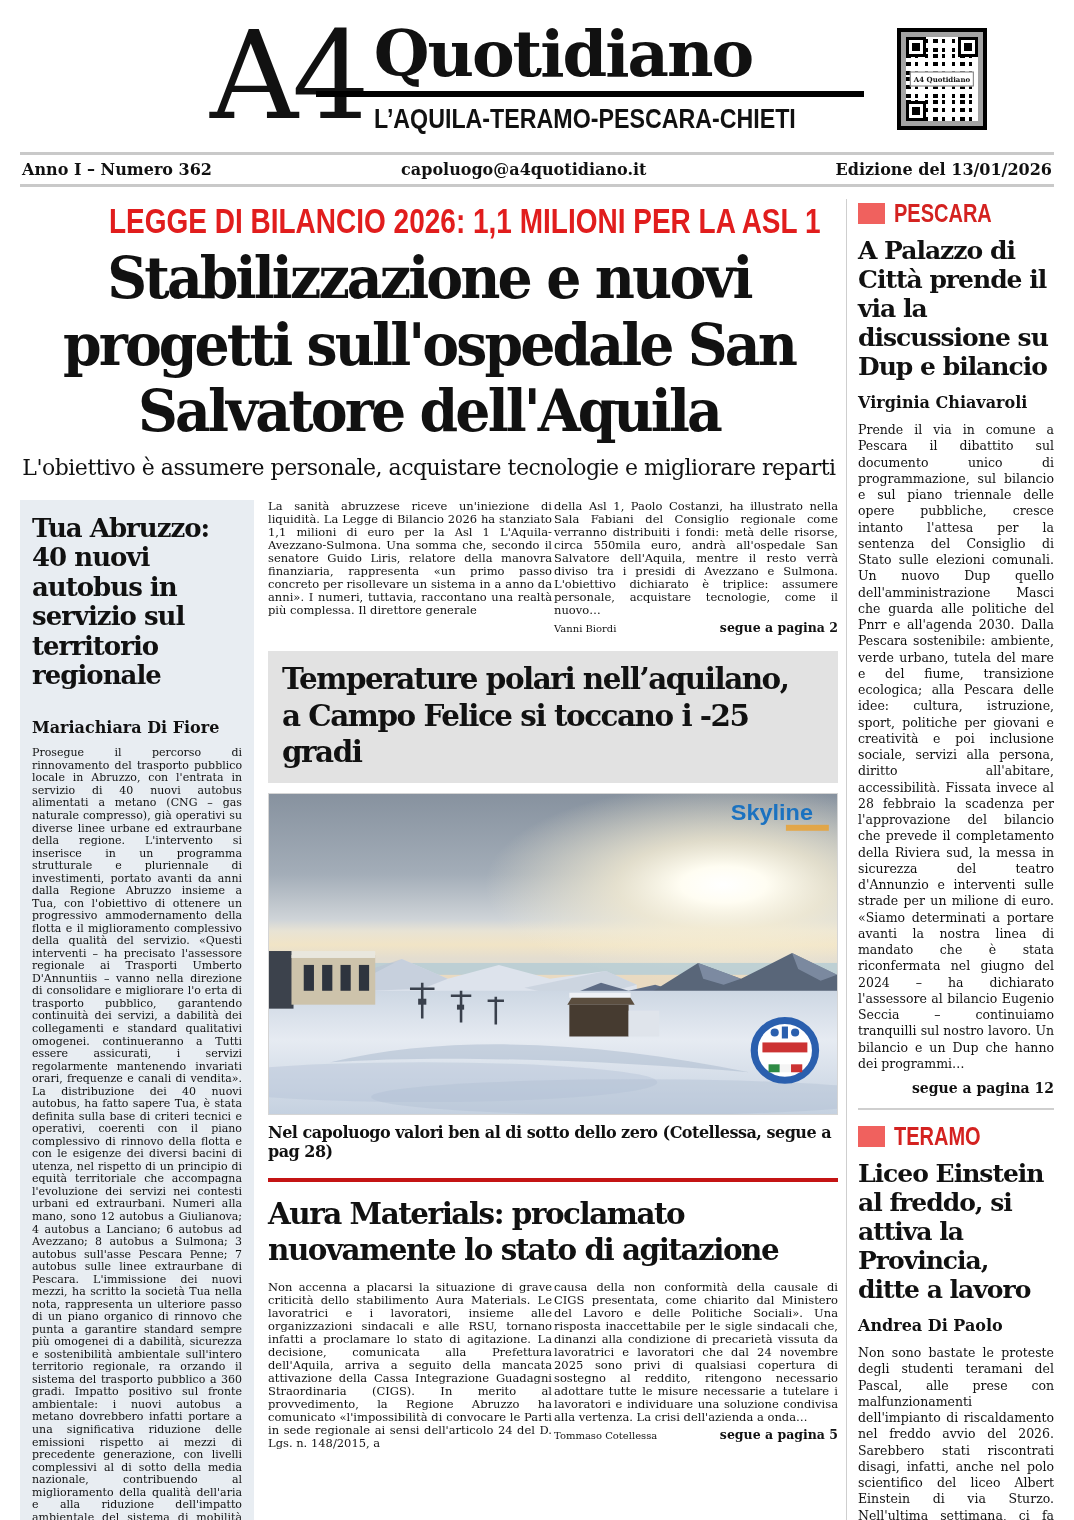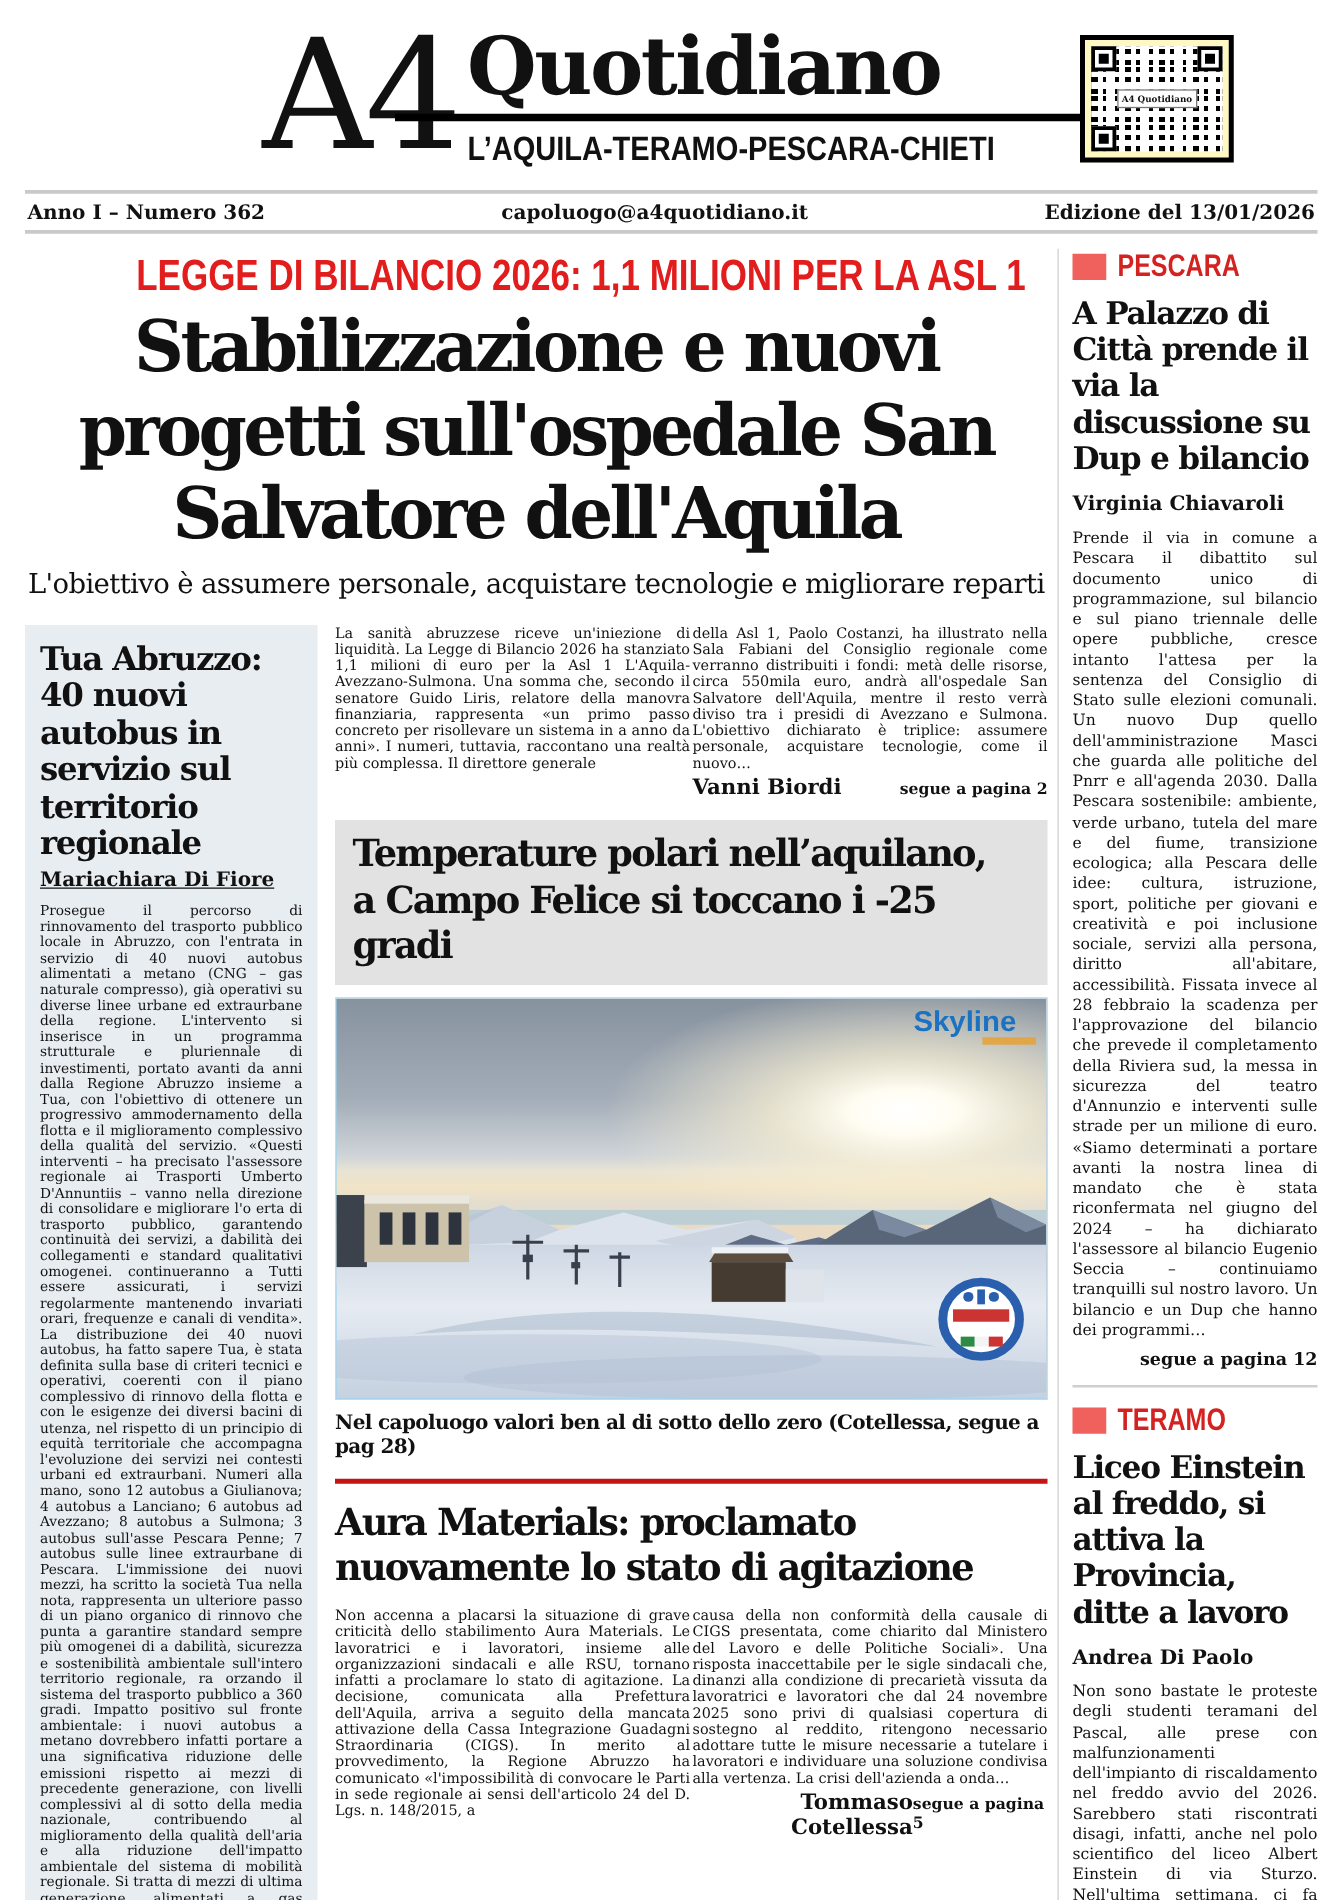--- a/index.html
+++ b/index.html
@@ -9,21 +9,21 @@
 
   
   .masthead { position:relative; height:152px; }
   .logo-wrap { display:flex; justify-content:center; align-items:flex-start; padding-top:20px; }
   .logo-a4 { font-family:"DejaVu Serif",serif; font-size:122px; line-height:0.93; font-weight:400; letter-spacing:-6px; }
   .logo-right { margin-left:10px; padding-top:4px; }
   .logo-name { font-family:"DejaVu Serif",serif; font-weight:bold; font-size:64px; line-height:0.95; letter-spacing:-2px; }
   .logo-rule { height:6px; background:#000; margin:6px 0 7px -58px; }
   .logo-sub { font-family:"Liberation Sans",sans-serif; font-weight:bold; font-size:27px; letter-spacing:0px; transform:scaleX(0.86); transform-origin:left center; white-space:nowrap; }
   
-  .qr { position:absolute; top:28px; right:67px; width:123px; height:102px; border:4px solid #000; background:#fef9c3; padding:5px; }
+  .qr { position:absolute; top:28px; right:67px; width:90px; height:102px; border:4px solid #000; background:#a3a3a3; padding:5px; }
   .qr-inner { position:relative; width:100%; height:100%;
      background-image:
        repeating-linear-gradient(90deg,#000 0 5px,#fff 5px 9px,#000 9px 12px,#fff 12px 19px,#000 19px 22px,#fff 22px 27px),
        repeating-linear-gradient(0deg,#000 0 4px,#fff 4px 9px,#000 9px 13px,#fff 13px 17px,#000 17px 21px,#fff 21px 23px);
      background-blend-mode:lighten; }
   .finder { position:absolute; width:20px; height:20px; border:3px solid #000; background:#fff; }
   .finder::after { content:""; position:absolute; left:3px; top:3px; width:8px; height:8px; background:#000; }
   .f1 { left:0; top:0; } .f2 { right:0; top:0; } .f3 { left:0; bottom:0; }
   .qr-label { position:absolute; left:50%; top:50%; transform:translate(-50%,-50%); background:#fff; border:1px solid #777; font-size:7px; font-weight:bold; white-space:nowrap; padding:2px 3px; font-family:"DejaVu Serif",serif; }
 
@@ -40,29 +40,29 @@
   .kicker-row { text-align:center; margin-top:2px; }
   .kicker { display:inline-block; font-family:"Liberation Sans",sans-serif; font-weight:bold; font-size:35px; color:#e11d1d; transform:scaleX(0.8); transform-origin:center; white-space:nowrap; letter-spacing:0px; }
   .headline-row { text-align:center; margin-top:4px; }
   .main-headline { display:inline-block; font-weight:bold; font-size:57px; line-height:1.17; letter-spacing:-3px; transform:scaleX(0.97); transform-origin:center; }
   .subhead { text-align:center; font-size:22px; margin-top:10px; letter-spacing:-0.5px; }
 
   
   .story-row { display:flex; gap:14px; margin-top:20px; }
   .left-art { width:234px; background:#e8edf2; padding:14px 12px 12px 12px; align-self:flex-start; }
   .left-art-title { font-weight:bold; font-size:26px; line-height:1.13; letter-spacing:-1px; }
-  .left-art-author { font-weight:bold; font-size:16px; margin:4px 0 10px;text-decoration:underline; }
+  .left-art-author { font-weight:bold; font-size:16px; margin:28px 0 10px; }
   .body-sm { font-size:11px; line-height:1.14; text-align:justify; }
 
   .mid { flex:1; min-width:0; }
   .two-col { display:flex; gap:2px; }
   .two-col > div { flex:1; min-width:0; }
   .body-md { font-size:11.5px; line-height:1.13; text-align:justify; }
   .byline-row { display:flex; justify-content:space-between; align-items:baseline; margin-top:3px; }
-  .byline { font-weight:bold; font-size:17px;text-align:right; }
+  .byline { font-weight:normal; font-size:10px; }
   .segue-inline { font-weight:bold; font-size:12.5px; }
 
   .bar-headline { background:#e2e2e2; padding:10px 14px 12px; margin-top:16px; }
   .bar-headline span, .plain-headline span { display:inline-block; font-weight:bold; font-size:30px; line-height:1.22; letter-spacing:-1.5px; transform:scaleX(0.98); transform-origin:left center; }
   .plain-headline { margin-top:14px; }
 
   .photo { margin-top:10px; border:1px solid #d5d5d5; height:322px; position:relative; overflow:hidden; background:#7dd3fc; }
   .photo svg { display:block; width:100%; height:100%; }
 
   .caption { font-weight:bold; font-size:16px; letter-spacing:-0.5px; margin-top:8px; padding-bottom:17px; border-bottom:4px solid #c41414; }

